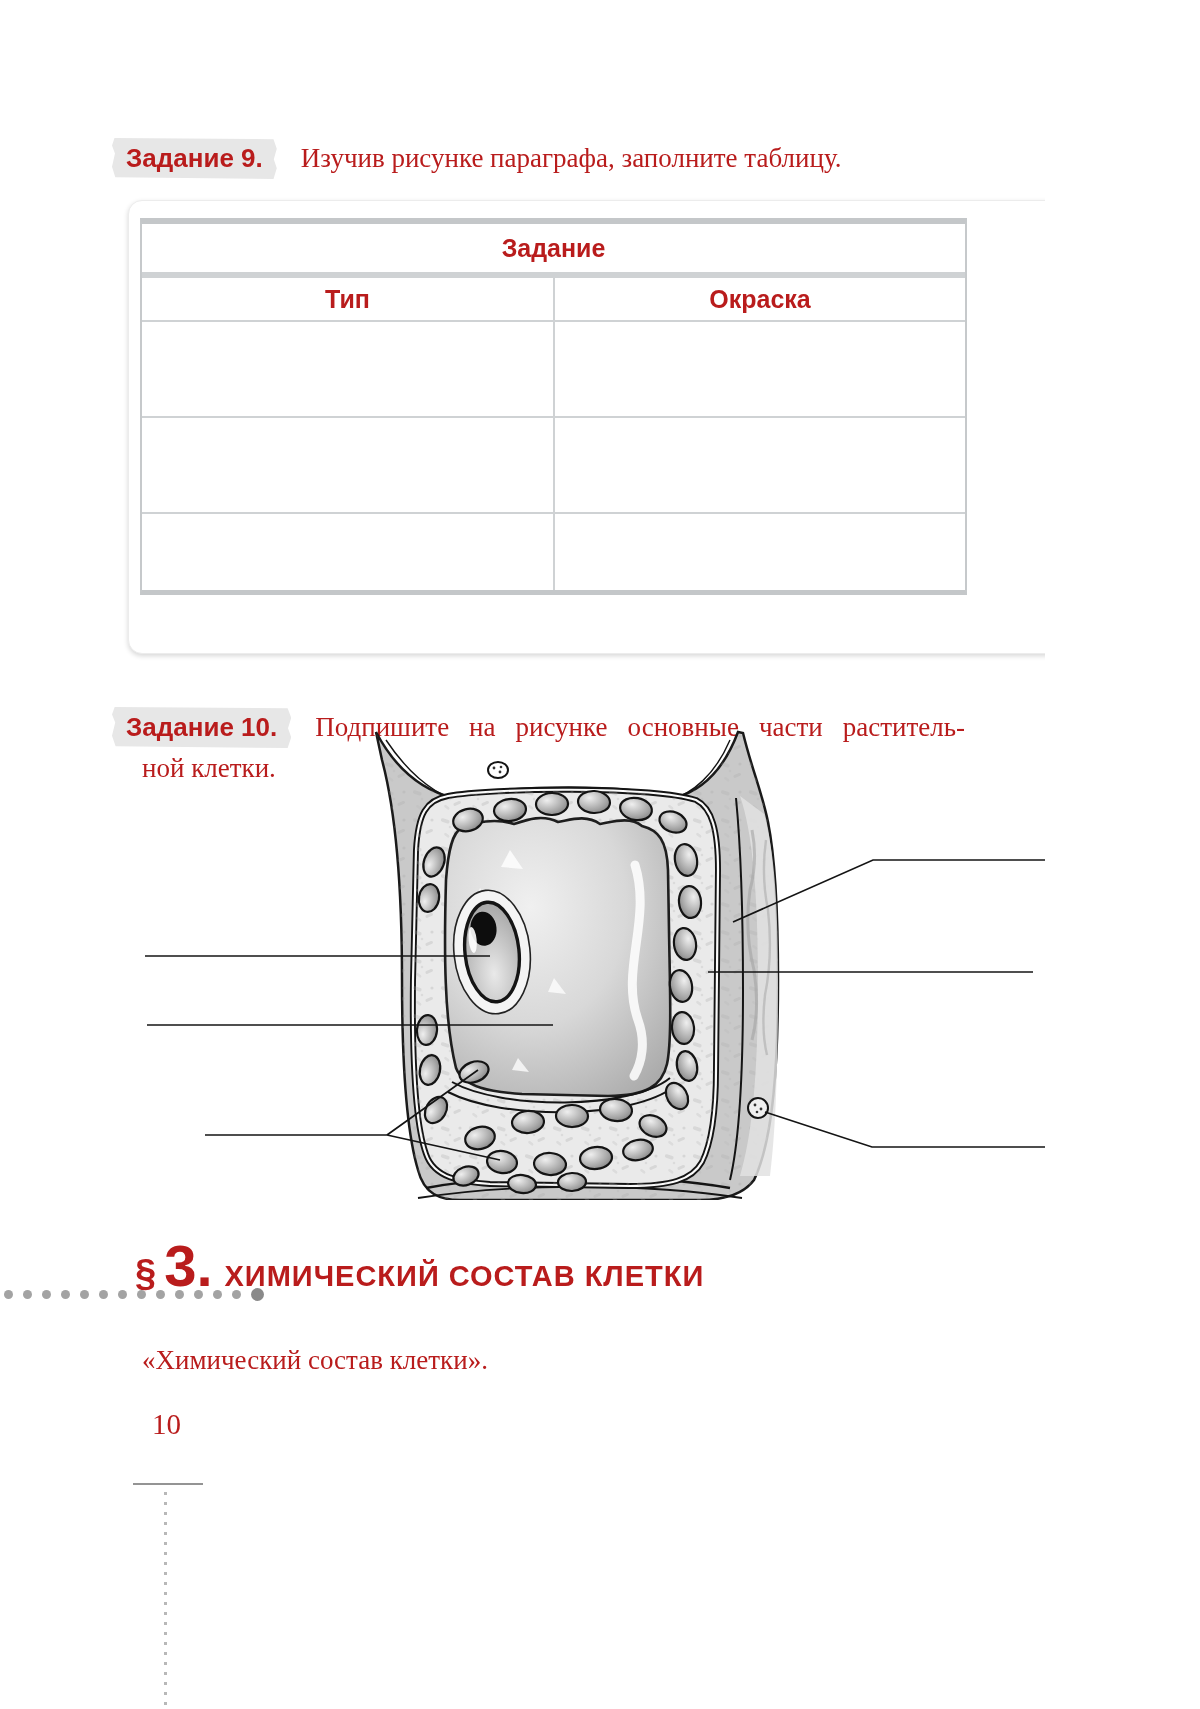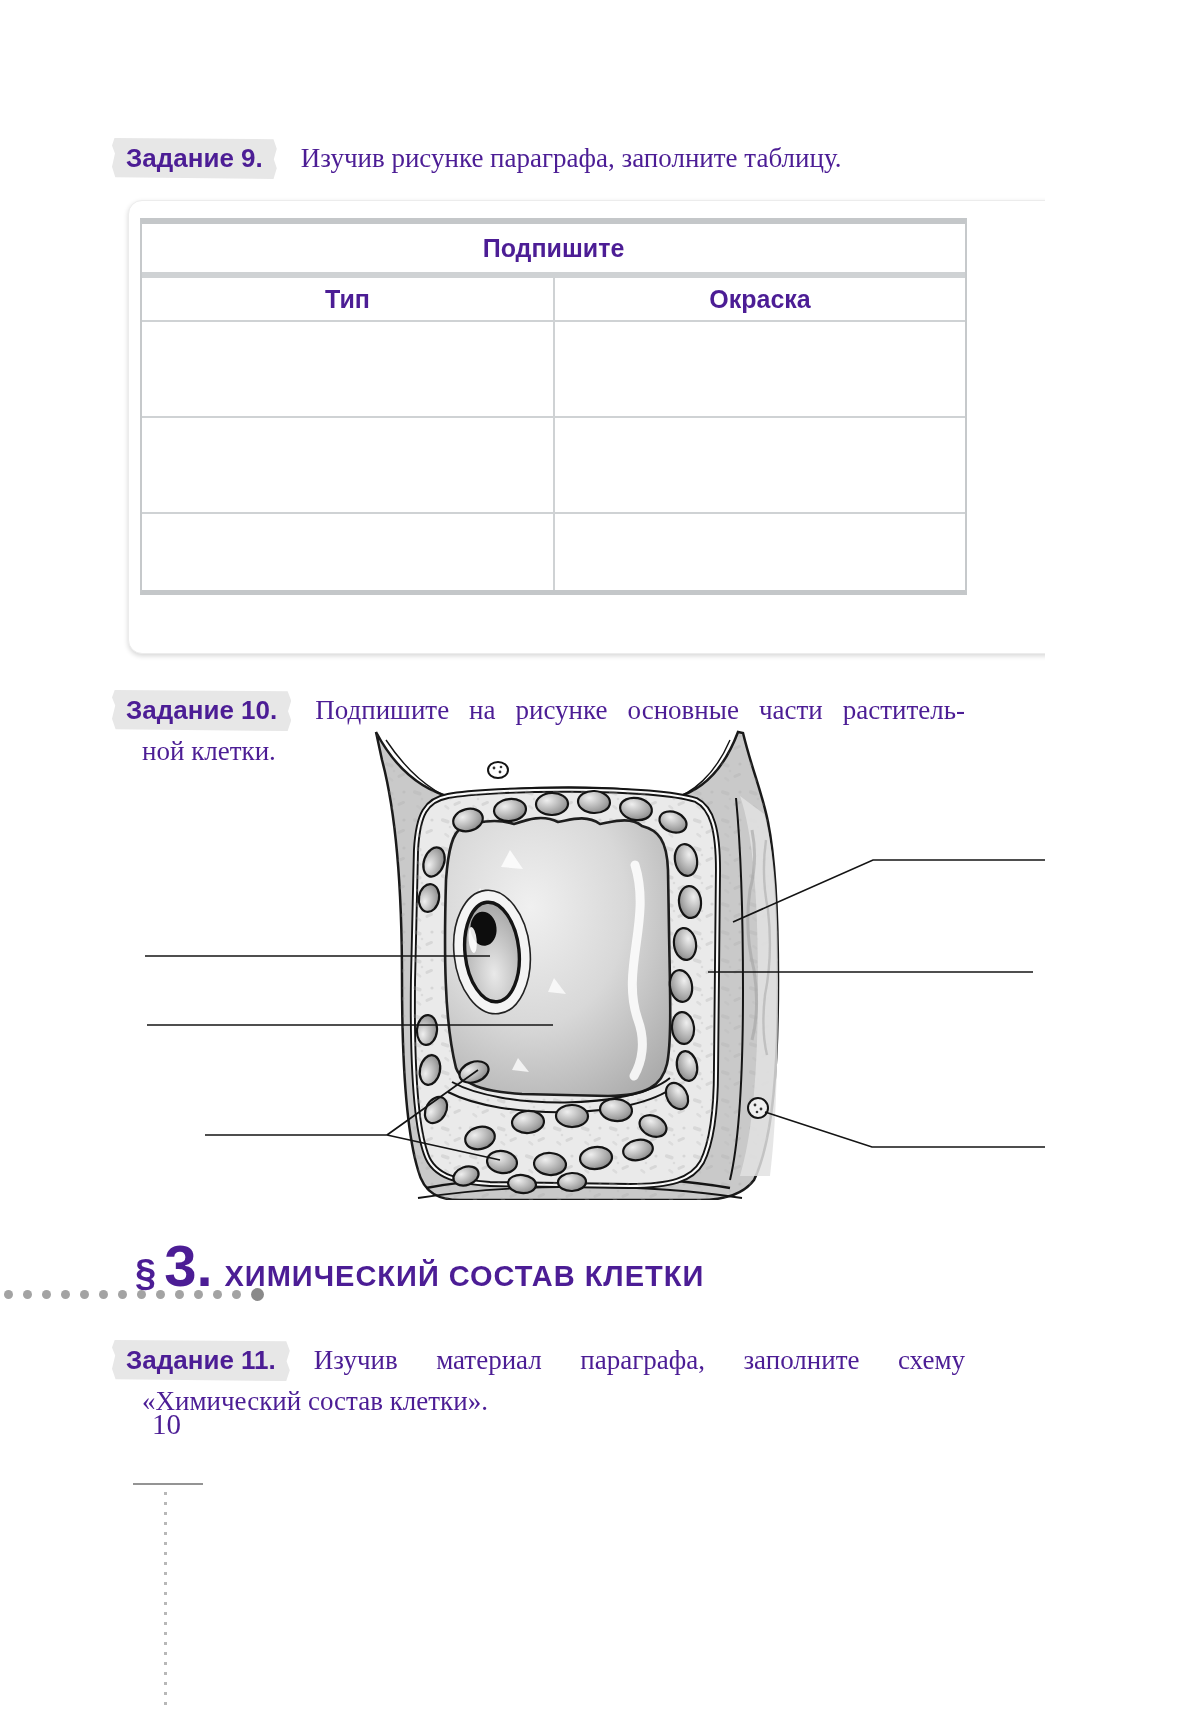--- a/index.html
+++ b/index.html
@@ -1,18 +1,18 @@
 <!DOCTYPE html>
 <html><head>
 <meta charset="utf-8">
 <style>
   html,body { margin:0; padding:0; background:#ffffff; }
   .page {
     position:relative; width:1045px; height:1709px; background:#fff;
-    font-family:"Liberation Serif", serif; color:#4c1d95; overflow:hidden;
+    font-family:"Liberation Serif", serif; color:#b91c1c; overflow:hidden;
   }
   
   .chip {
     display:inline-block; background:#e7e7e7;
     font-family:"Liberation Sans", sans-serif; font-weight:700;
     font-size:26px; line-height:1; padding:7px 14px 8px 14px;
     clip-path: polygon(1.5% 0, 98% 3%, 100% 26%, 98.2% 52%, 100% 74%, 98% 100%, 2% 96%, 0 70%, 1.8% 38%, 0 18%);
     white-space:nowrap;
   }
   .task { position:absolute; width:853px; }
@@ -104,40 +104,40 @@
         <div class="scallop"></div>
         <div class="scallop"></div>
       <div class="scallop"></div>
         <div class="scallop"></div>
         <div class="scallop"></div>
       <div class="scallop"></div>
     </div>
   </div>
 
   <div class="ptable">
-    <div class="trow title-row">Подпишите</div>
+    <div class="trow title-row">Задание</div>
     <div class="trow head-row">
       <div class="cell c1">Тип</div>
       <div class="cell c2">Окраска</div>
     </div>
     <div class="trow body-row r1">
       <div class="cell c1"></div>
       <div class="cell c2"></div>
     </div>
     <div class="trow body-row r2">
       <div class="cell c1"></div>
       <div class="cell c2"></div>
     </div>
     <div class="trow body-row r3 last">
       <div class="cell c1"></div>
       <div class="cell c2"></div>
     </div>
   </div>
 
-  <div class="task" style="left:112px; top:690px;">
+  <div class="task" style="left:112px; top:707px;">
     <div class="task-line1">
       <span class="chip">Задание 10.</span>
       <span class="task-text justify">Подпишите на рисунке основные части раститель-</span>
     </div>
     <div class="task-line2">ной клетки.</div>
   </div>
 
   <div class="figure-wrap">
     <svg width="940" height="470" viewBox="0 0 940 470" xmlns="http://www.w3.org/2000/svg">
       <defs>
@@ -298,24 +298,20 @@
       <div class="dot"></div>
     <div class="dot"></div>
       <div class="dot"></div>
       <div class="dot"></div>
       <div class="dot"></div>
     <div class="dot"></div>
       <div class="dot big"></div>
   </div>
 
   <div class="task" style="left:112px; top:1340px;">
-    <div class="task-line1">
-      <span class="chip">Задание 11.</span>
-      <span class="task-text justify">Изучив материал параграфа, заполните схему</span>
-    </div>
     <div class="task-line2">«Химический состав клетки».</div>
   </div>
 
   <div class="page-number">10</div>
   <div class="page-number-rule"></div>
   <div class="margin-dotted"></div>
 
 </div>
 
 </body></html>

